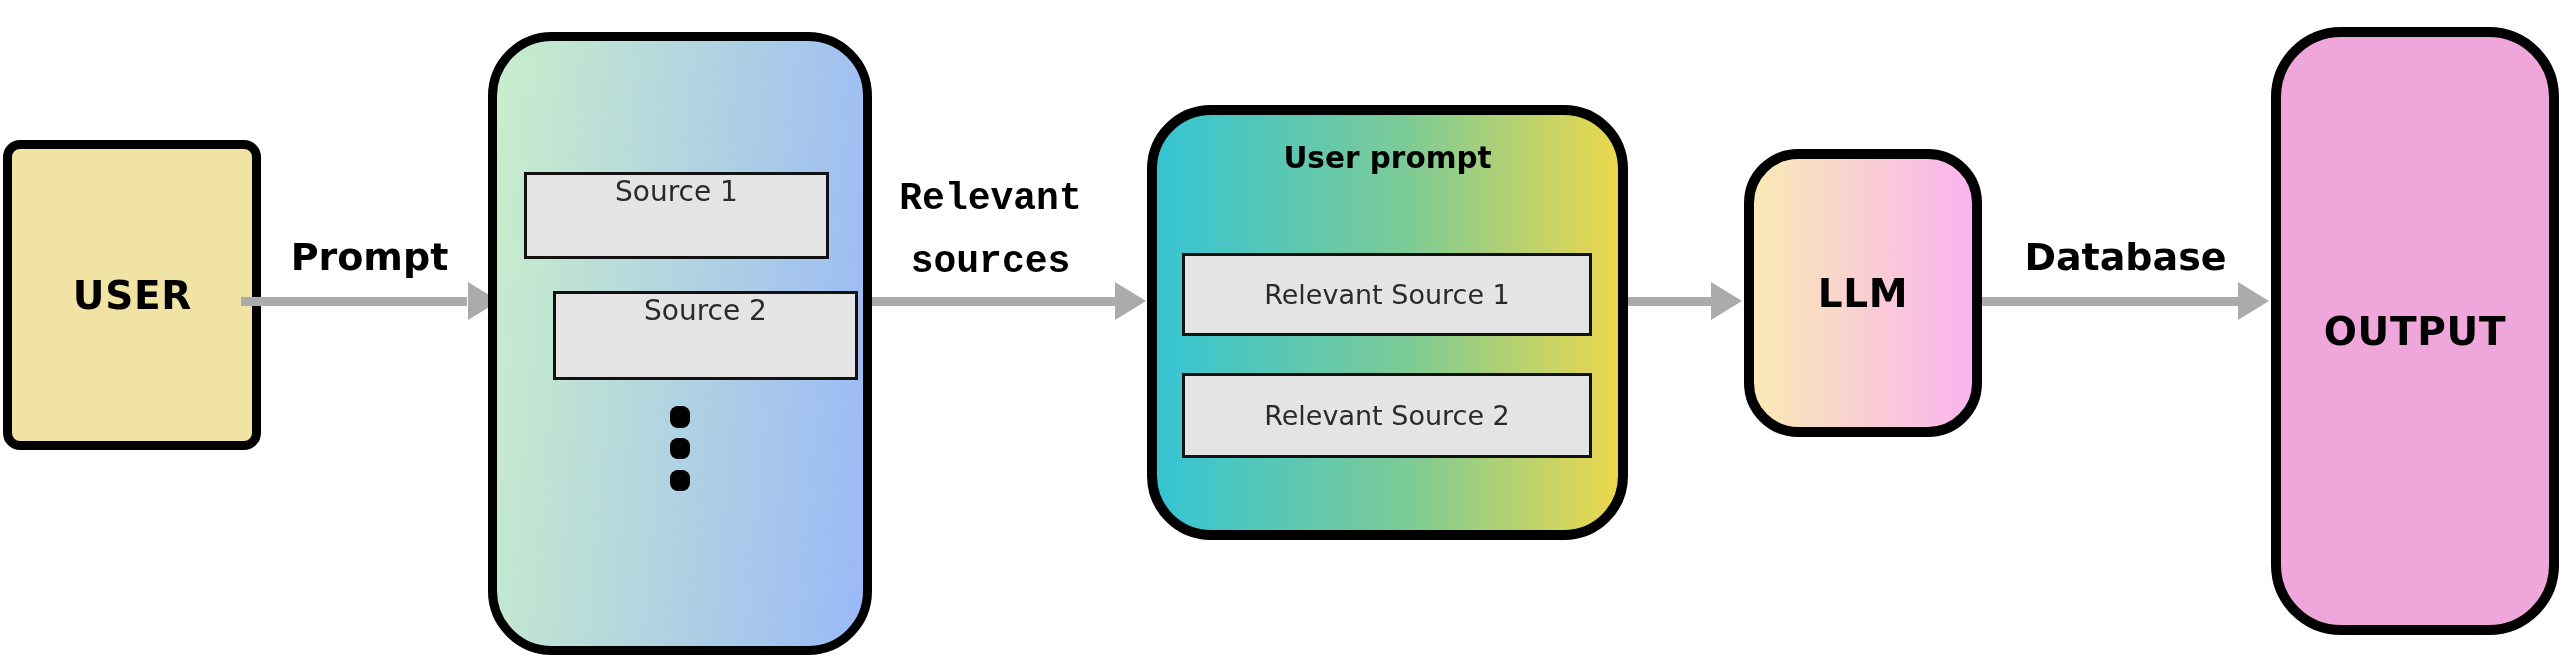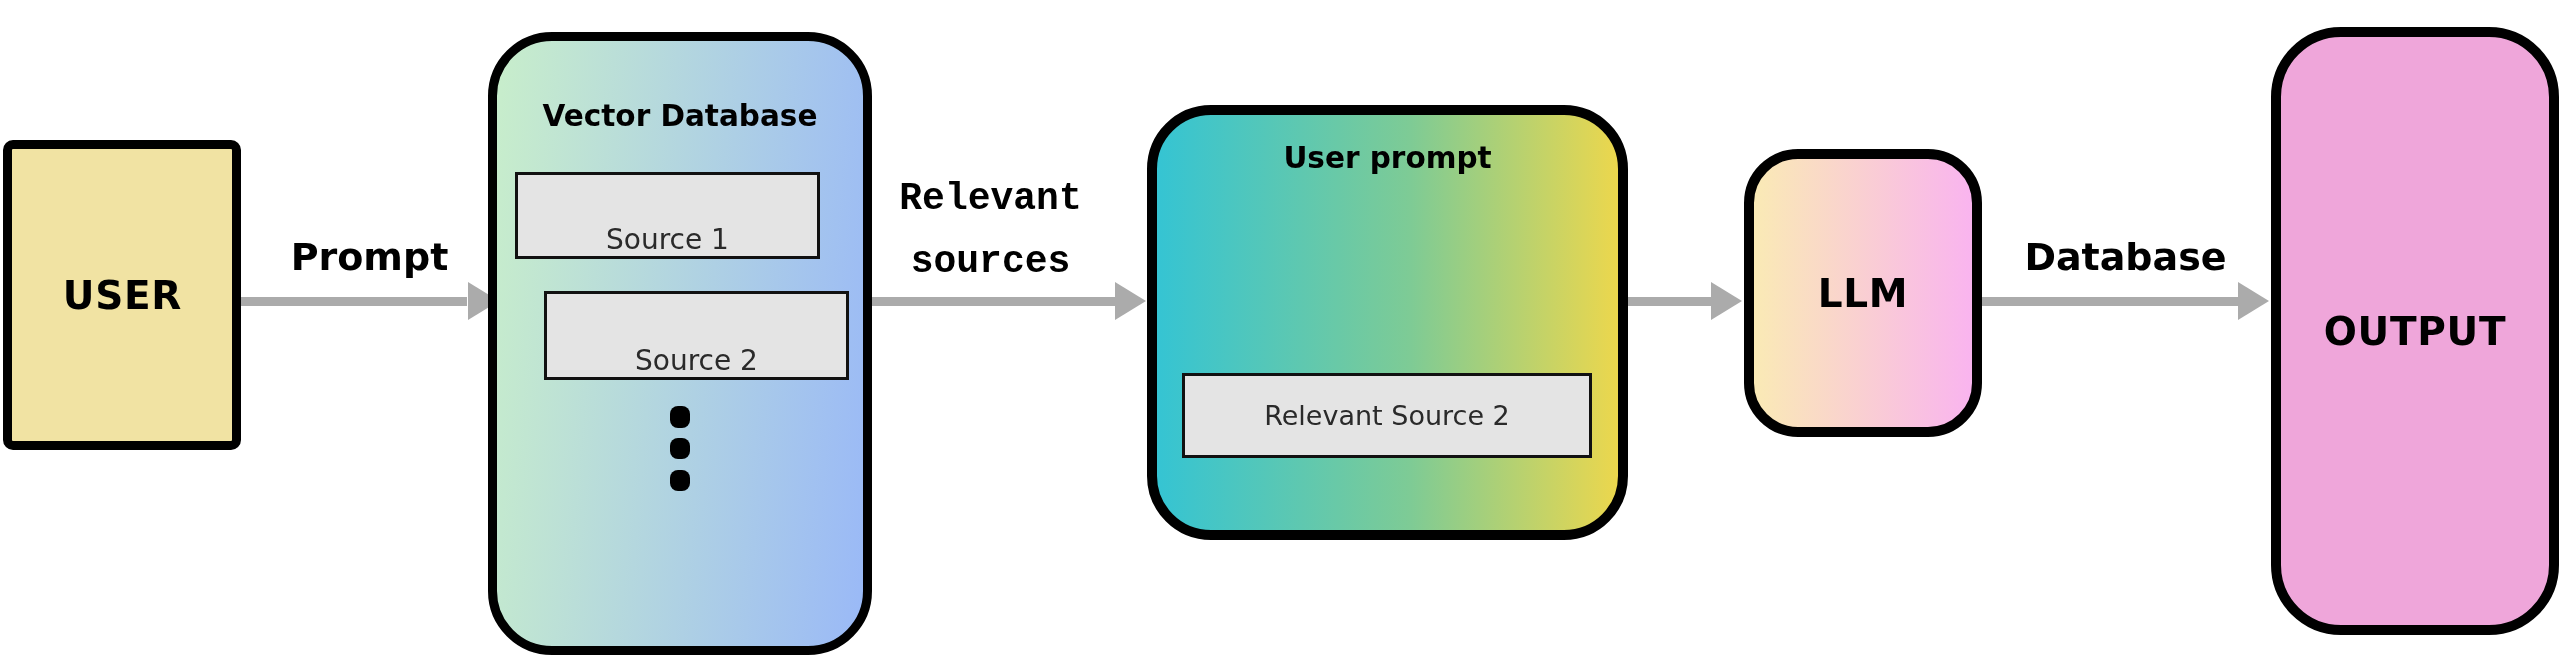--- a/index.html
+++ b/index.html
@@ -12,30 +12,30 @@
   }
   .node{
     position:absolute;
     box-sizing:border-box;
     border:9.4px solid #000;
   }
   .leafnode{display:flex;align-items:center;justify-content:center;}
   .node-label{font-size:39px;font-weight:bold;color:#000;letter-spacing:0.7px;}
 
   
-  .user{left:3.4px;top:140px;width:238px;height:310px;border-radius:10px;}
+  .user{left:3.4px;top:140px;width:258px;height:310px;border-radius:17px;}
 
   
   .vdb{left:488px;top:32px;width:384px;height:623px;border-radius:64px;}
   .vdb-title{position:absolute;top:58px;left:0;width:100%;text-align:center;
              font-size:29.5px;font-weight:bold;color:#000;}
   .src{
-    position:absolute;left:18px;width:305px;
+    position:absolute;left:27px;width:305px;
     box-sizing:border-box;border:3.4px solid #111;
-    display:flex;align-items:flex-end;justify-content:center;
+    display:flex;align-items:flex-start;justify-content:center;
     font-size:28px;color:#2a2a2a;
   }
   .s1{top:131px;height:87px;}
   .s2{top:250px;height:89px;margin-left:29px;}
   .sN{top:477px;height:85px;}
   .vdots{position:absolute;left:0;top:365px;width:100%;height:85px;
          display:flex;flex-direction:column;align-items:center;justify-content:space-between;}
   .dot{width:20px;height:21.5px;border-radius:8px;background:#000;}
 
   
@@ -87,21 +87,20 @@
 
   <div class="node leafnode user" style="background: rgb(241, 227, 163);">
     <span class="node-label">USER</span>
   </div>
 
   <div class="flow-label label-prompt">Prompt</div>
   <div class="arrow-line a1" style="background: rgb(171, 171, 171);"></div>
   <div class="arrow-head a1h" style="border-left-color: rgb(171, 171, 171);"></div>
 
   <div class="node vdb" style="background: linear-gradient(95deg, rgb(200, 238, 203) 0%, rgb(154, 185, 247) 100%);">
-    <div class="vdb-title">Vector Database</div>
     <div class="src s1" style="background: rgb(228, 228, 228);">
       <span>Source 1</span>
     </div>
     <div class="src s2" style="background: rgb(228, 228, 228);">
       <span>Source 2</span>
     </div>
     <div class="vdots">
       <div class="dot"></div>
       <div class="dot"></div>
       <div class="dot"></div>
@@ -110,20 +109,23 @@
 
   <div class="flow-label label-relevant">
     <span>Relevant</span><br>
     <span>sources</span>
   </div>
   <div class="arrow-line a2" style="background: rgb(171, 171, 171);"></div>
   <div class="arrow-head a2h" style="border-left-color: rgb(171, 171, 171);"></div>
 
   <div class="node up" style="background: linear-gradient(90deg, rgb(53, 196, 211) 0%, rgb(126, 203, 149) 55%, rgb(236, 215, 77) 100%);">
     <div class="up-title">User prompt</div>
+    <div class="rs rs1" style="background: rgb(228, 228, 228);">
+      <span>Relevant Source 1</span>
+    </div>
     <div class="rs rs2" style="background: rgb(228, 228, 228);">
       <span>Relevant Source 2</span>
     </div>
   </div>
 
   <div class="arrow-line a3" style="background: rgb(171, 171, 171);"></div>
   <div class="arrow-head a3h" style="border-left-color: rgb(171, 171, 171);"></div>
 
   <div class="node leafnode llm" style="background: linear-gradient(90deg, rgb(250, 234, 181) 0%, rgb(249, 180, 239) 100%);">
     <span class="node-label">LLM</span>

